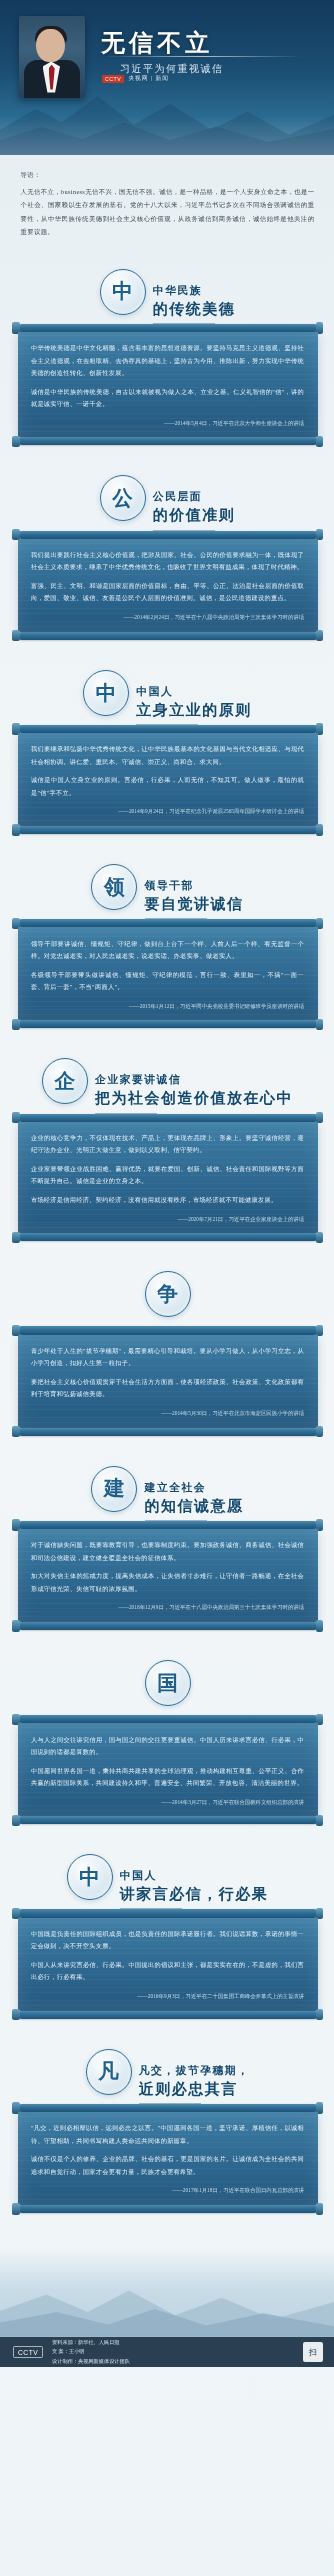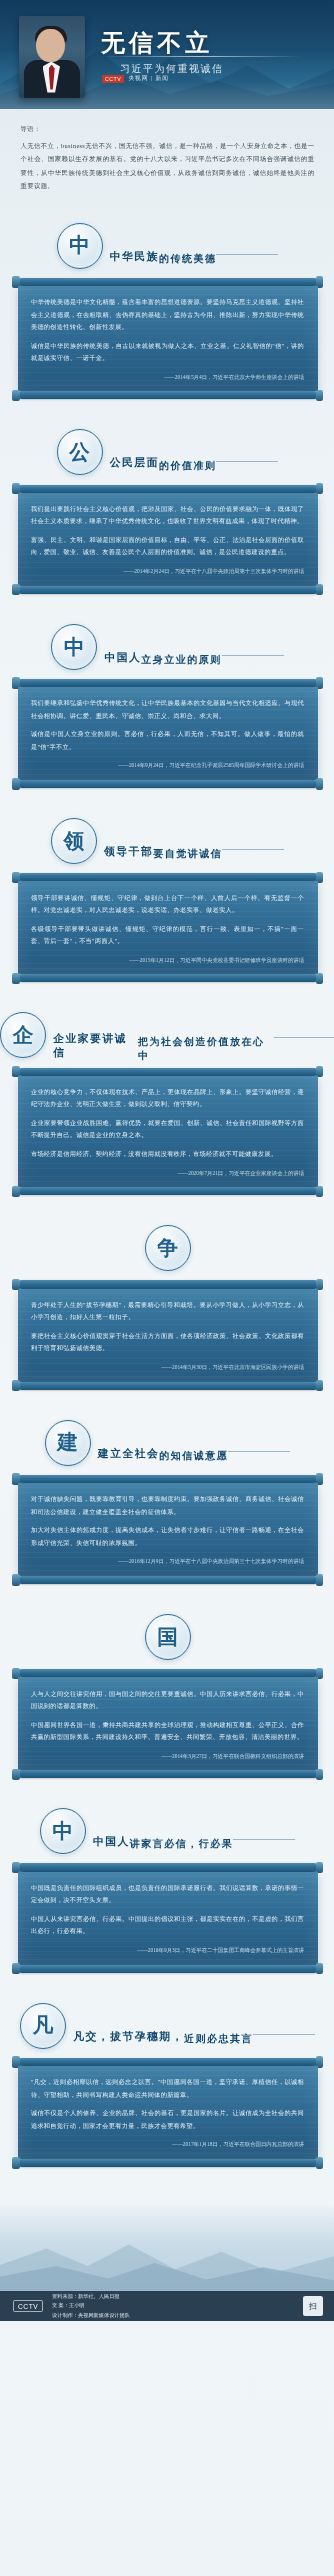--- a/index.html
+++ b/index.html
@@ -14,21 +14,21 @@
     width:335px;
     min-height:3529px;
     background:
       linear-gradient(180deg,#dfe9ef 0%,#e9f0f4 6%,#eff4f7 18%,#f2f6f8 40%,#eef4f7 70%,#e4edf2 88%,#d7e4ec 100%);
     overflow:hidden;
   }
 
   
   .hero{
     position:relative;
-    height:109px;
+    height:155px;
     background:linear-gradient(180deg,#123a5c 0%,#1b4d72 45%,#2a6a91 75%,#6f9db8 100%);
     overflow:hidden;
   }
   .hero-mtn{position:absolute;bottom:0;left:0;width:335px;opacity:.35;}
   .portrait{
     position:absolute;left:18.5px;top:15.5px;width:66px;height:82px;
     border-radius:2.1px;
     background:linear-gradient(180deg,#2f4f68 0%,#3d617c 40%,#24425a 100%);
     box-shadow:0 2.1px 7.2px rgba(0,0,0,.35);
     overflow:hidden;
@@ -83,23 +83,23 @@
     border:1px solid #2f6d96;
     background:radial-gradient(circle at 38% 32%,#ffffff 0%,#dbe9f2 60%,#c3dae8 100%);
     display:flex;align-items:center;justify-content:center;
     box-shadow:0 1.5px 5.2px rgba(47,109,150,.22), inset 0 0 7.2px rgba(255,255,255,.8);
     flex:0 0 auto;
   }
   .ch-circle span{
     font-size:20.6px;color:#1f5f8b;font-weight:700;line-height:1;
     font-family:"Liberation Serif",serif;
   }
-  .ch-text{display:flex;flex-direction:row;justify-content:flex-start;margin-top:24px;}
+  .ch-text{display:flex;flex-direction:column;justify-content:flex-start;margin-top:24px;}
   .ch-l1{font-size:10.8px;color:#14496e;letter-spacing:1.5px;font-weight:700;}
-  .ch-l2{font-size:10px;color:#14496e;letter-spacing:1.5px;font-weight:700;margin-top:2.1px;}
+  .ch-l2{font-size:15px;color:#14496e;letter-spacing:1.5px;font-weight:700;margin-top:2.1px;}
   .ch-rule{width:62px;height:1px;background:#2f6d96;opacity:.45;margin:4.1px 0 0 0;}
 
   
   .scroll{
     position:relative;margin:3.1px 17.5px 0 17.5px;
   }
   .scroll-rod{
     height:8.2px;border-radius:4.1px;
     background:linear-gradient(180deg,#4e89ad 0%,#2f6d96 45%,#1e5578 100%);
     box-shadow:0 0.5px 1.5px rgba(0,0,0,.25);

